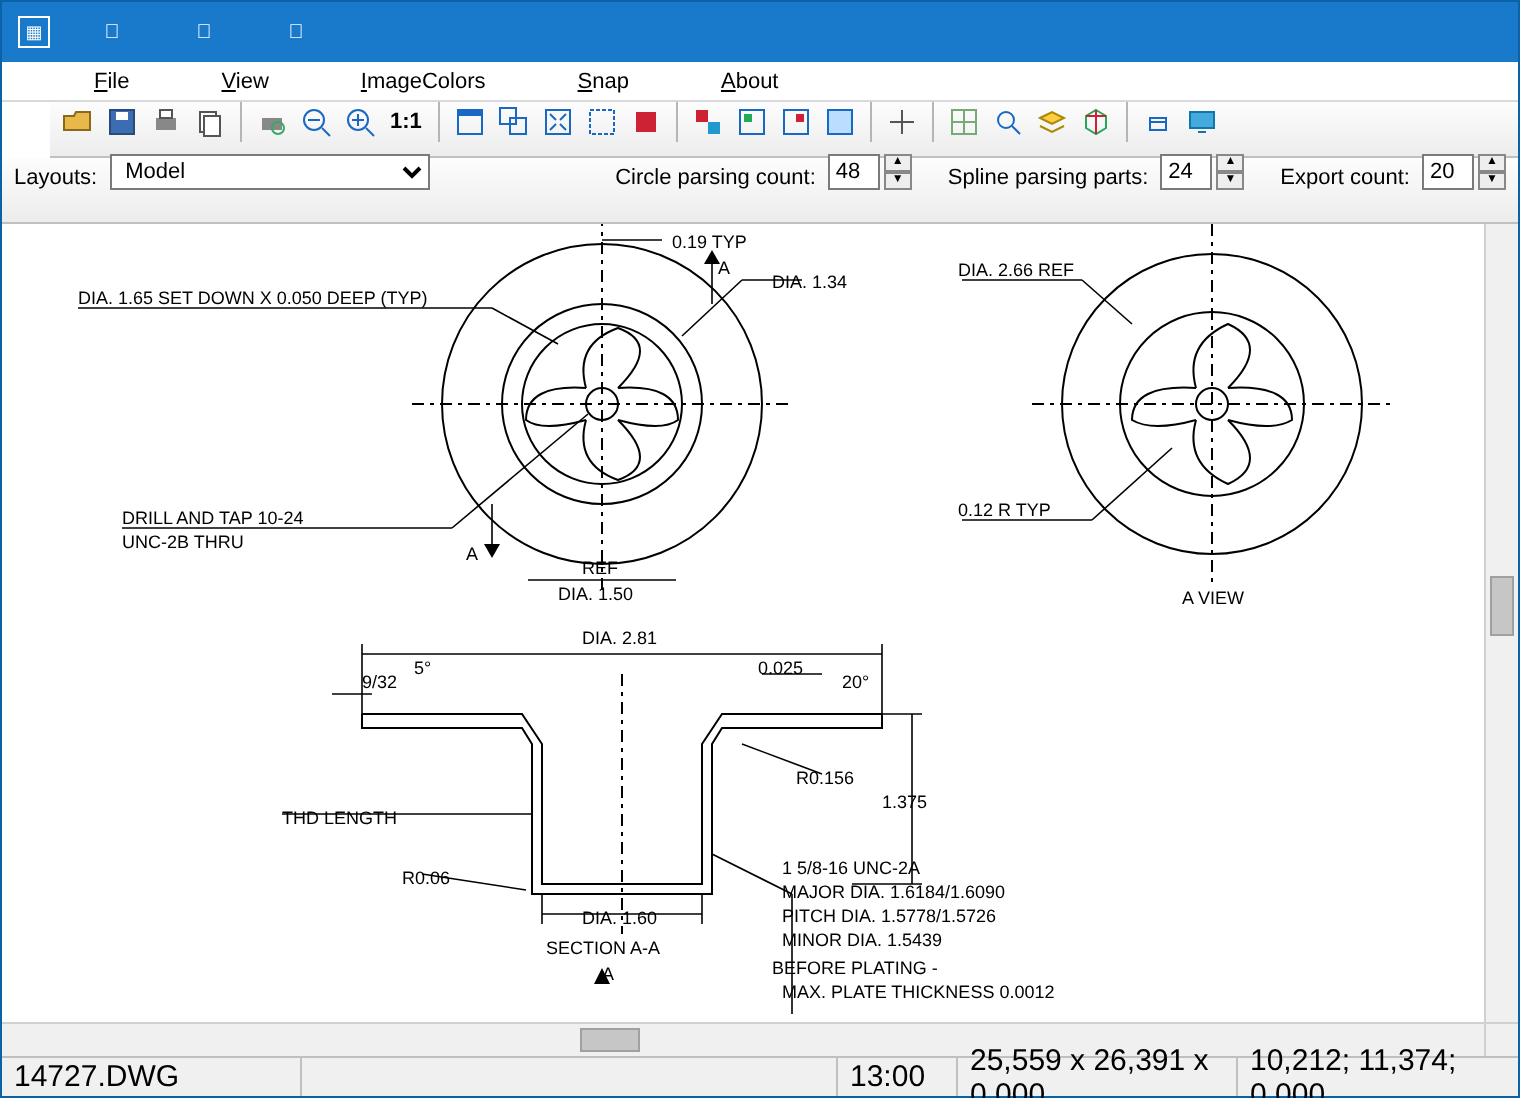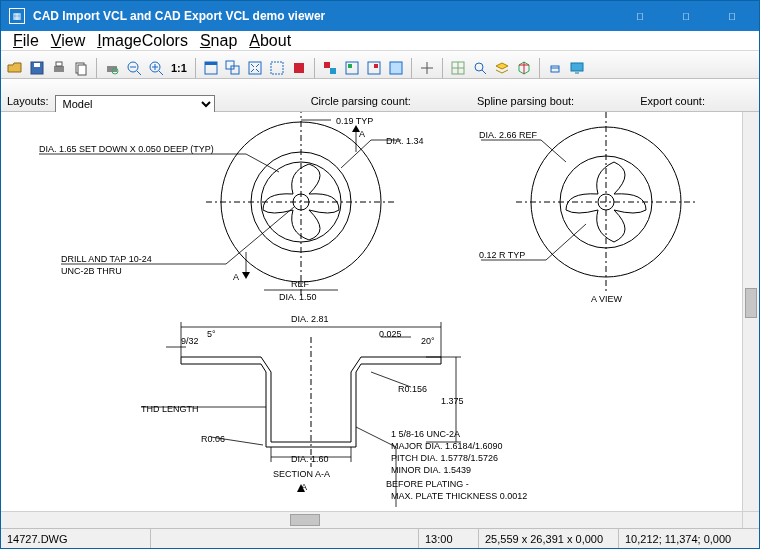--- a/index.html
+++ b/index.html
@@ -4,61 +4,60 @@
 <style>
   * { box-sizing: border-box; margin: 0; padding: 0; }
   body { font-family: "Segoe UI", Tahoma, sans-serif; font-size: 11px; background: #fff; width: 760px; height: 549px; overflow: hidden; }
   .window { width: 760px; height: 549px; border: 1px solid #0a63a6; display: flex; flex-direction: column; }
   .titlebar { background: #1979ca; color: #fff; height: 30px; display: flex; align-items: center; padding: 0 4px 0 8px; }
   .titlebar .winicon { width: 16px; height: 16px; border: 1px solid #fff; margin-right: 8px; display:flex;align-items:center;justify-content:center;font-size:9px;}
   .titlebar .title { flex: 1; font-size: 12px; font-weight: 600; }
   .titlebar .ctl { width: 46px; height: 30px; display: flex; align-items: center; justify-content: center; font-family: "Segoe MDL2 Assets","Segoe UI Symbol",sans-serif; font-size: 10px; color: #fff; }
   .titlebar .close { background: transparent; }
   .menubar { background: #fff; height: 20px; display: flex; align-items: center; padding: 0 6px; border-bottom: 1px solid #d9d9d9; }
-  .menubar .item { padding: 19px 6px; font-size: 16px; }
+  .menubar .item { padding: 19px 6px; font-size: 11px; margin-left: 34px; }
   .menubar .item u { text-decoration: underline; }
-  .toolbar { background: linear-gradient(#fdfdfd,#ececec); height: 28px; display: flex; align-items: flex-end; padding: 0 4px; border-bottom: 1px solid #c0c0c0; gap: 2px; }
+  .toolbar { background: linear-gradient(#fdfdfd,#ececec); height: 28px; display: flex; align-items: flex-start; padding: 0 4px; border-bottom: 1px solid #c0c0c0; gap: 2px; margin-left: 24px; }
   .tb-btn { width: 20px; height: 20px; display: flex; align-items: center; justify-content: center; border: 1px solid transparent; border-radius: 2px; cursor: pointer; }
   .tb-btn svg { width: 16px; height: 16px; }
   .tb-sep { width: 1px; height: 20px; background: #b5b5b5; margin: 0 3px; }
-  .optbar { background: linear-gradient(#fdfdfd,#ececec); height: 26px; display: flex; align-items: flex-start; padding: 16px 6px; border-bottom: 1px solid #c0c0c0; gap: 4px; font-size: 11px; }
+  .optbar { background: linear-gradient(#fdfdfd,#ececec); height: 26px; display: flex; align-items: flex-end; padding: 16px 6px; border-bottom: 1px solid #c0c0c0; gap: 4px; font-size: 11px; }
   .optbar label { margin-right: 2px; }
   .optbar select, .optbar input[type=text] { font-size: 11px; border: 1px solid #7a7a7a; height: 18px; padding: 0 3px; background: #fff; }
   .spinner { display: flex; align-items: center; margin-top: 40px; }
   .spinner input { width: 26px; text-align: left; }
   .spinner .arrows { display: flex; flex-direction: column; margin-left: 2px; }
   .spinner .arrows button { width: 14px; height: 9px; font-size: 6px; line-height: 5px; border: 1px solid #888; background: #eee; padding:0; }
   .tabs { display: flex; height: 22px; align-items: flex-end; padding: 0 4px; background: #f4f4f4; border-bottom: 1px solid #b5b5b5; }
   .tab { padding: 3px 10px 2px; border: 1px solid #b5b5b5; border-bottom: none; background: #f4f4f4; margin-right: -1px; font-size: 11px; position: relative; top: 1px; }
   .tab.active { background: #fff; border-bottom: 1px solid #fff; }
   .content-wrap { flex: 1; display: flex; flex-direction: column; overflow: hidden; }
   .canvas-area { flex: 1; display: flex; overflow: hidden; }
   .canvas { flex: 1; background: #fff; position: relative; overflow: hidden; }
   .vscroll { width: 17px; background: #f0f0f0; border-left: 1px solid #d0d0d0; position: relative; }
   .vscroll .thumb { position: absolute; left: 2px; right: 2px; top: 44%; height: 30px; background: #c6c6c6; border: 1px solid #a0a0a0; }
   .hscroll { height: 17px; background: #f0f0f0; border-top: 1px solid #d0d0d0; display: flex; }
   .hscroll .track { flex: 1; position: relative; }
   .hscroll .thumb { position: absolute; top: 2px; bottom: 2px; left: 39%; width: 30px; background: #c6c6c6; border: 1px solid #a0a0a0; }
   .hscroll .corner { width: 17px; background: #f0f0f0; border-left:1px solid #d0d0d0;}
-  .statusbar { height: 20px; background: #f0f0f0; border-top: 1px solid #c0c0c0; display: flex; align-items: stretch; font-size: 11px; }
+  .statusbar { height: 20px; background: #f0f0f0; border-top: 1px solid #c0c0c0; display: flex; align-items: stretch; font-size: 15px; }
   .statusbar .cell { padding: 2px 6px; border-right: 1px solid #c0c0c0; display:flex;align-items:center; }
   .drawing text { font-family: Arial, sans-serif; font-size: 9px; fill: #000; }
   .drawing .ln { stroke: #000; stroke-width: 1; fill: none; }
   .drawing .dash { stroke-dasharray: 6 3 2 3; }
   .drawing .thin { stroke-width: 0.8; }
   .flex-spacer{flex:1;}
 </style>
 </head>
 <body>
 
 <div class="window">
 
   <div class="titlebar">
     <div class="winicon">▦</div>
-    <div class="title">CAD Import VCL and CAD Export VCL demo viewer</div>
     <div class="ctl"></div>
     <div class="ctl"></div>
     <div class="ctl close"></div>
   </div>
 
   <div class="menubar">
     <div class="item"><u>F</u>ile</div>
     <div class="item"><u>V</u>iew</div>
     <div class="item"><u>I</u>mageColors</div>
     <div class="item"><u>S</u>nap</div>
@@ -221,21 +220,21 @@
     <div class="flex-spacer"></div>
     <label>Circle parsing count:</label>
     <div class="spinner">
       <input type="text" value="48" style="">
       <div class="arrows">
           <button>▲</button>
           <button>▼</button>
         </div>
     </div>
     <div style="width:10px"></div>
-    <label>Spline parsing bout:</label>
+    <label>Spline parsing parts:</label>
     <div class="spinner">
       <input type="text" value="24" style="">
       <div class="arrows">
           <button>▲</button>
           <button>▼</button>
         </div>
     </div>
     <div style="width:10px"></div>
     <label>Export count:</label>
     <div class="spinner">

